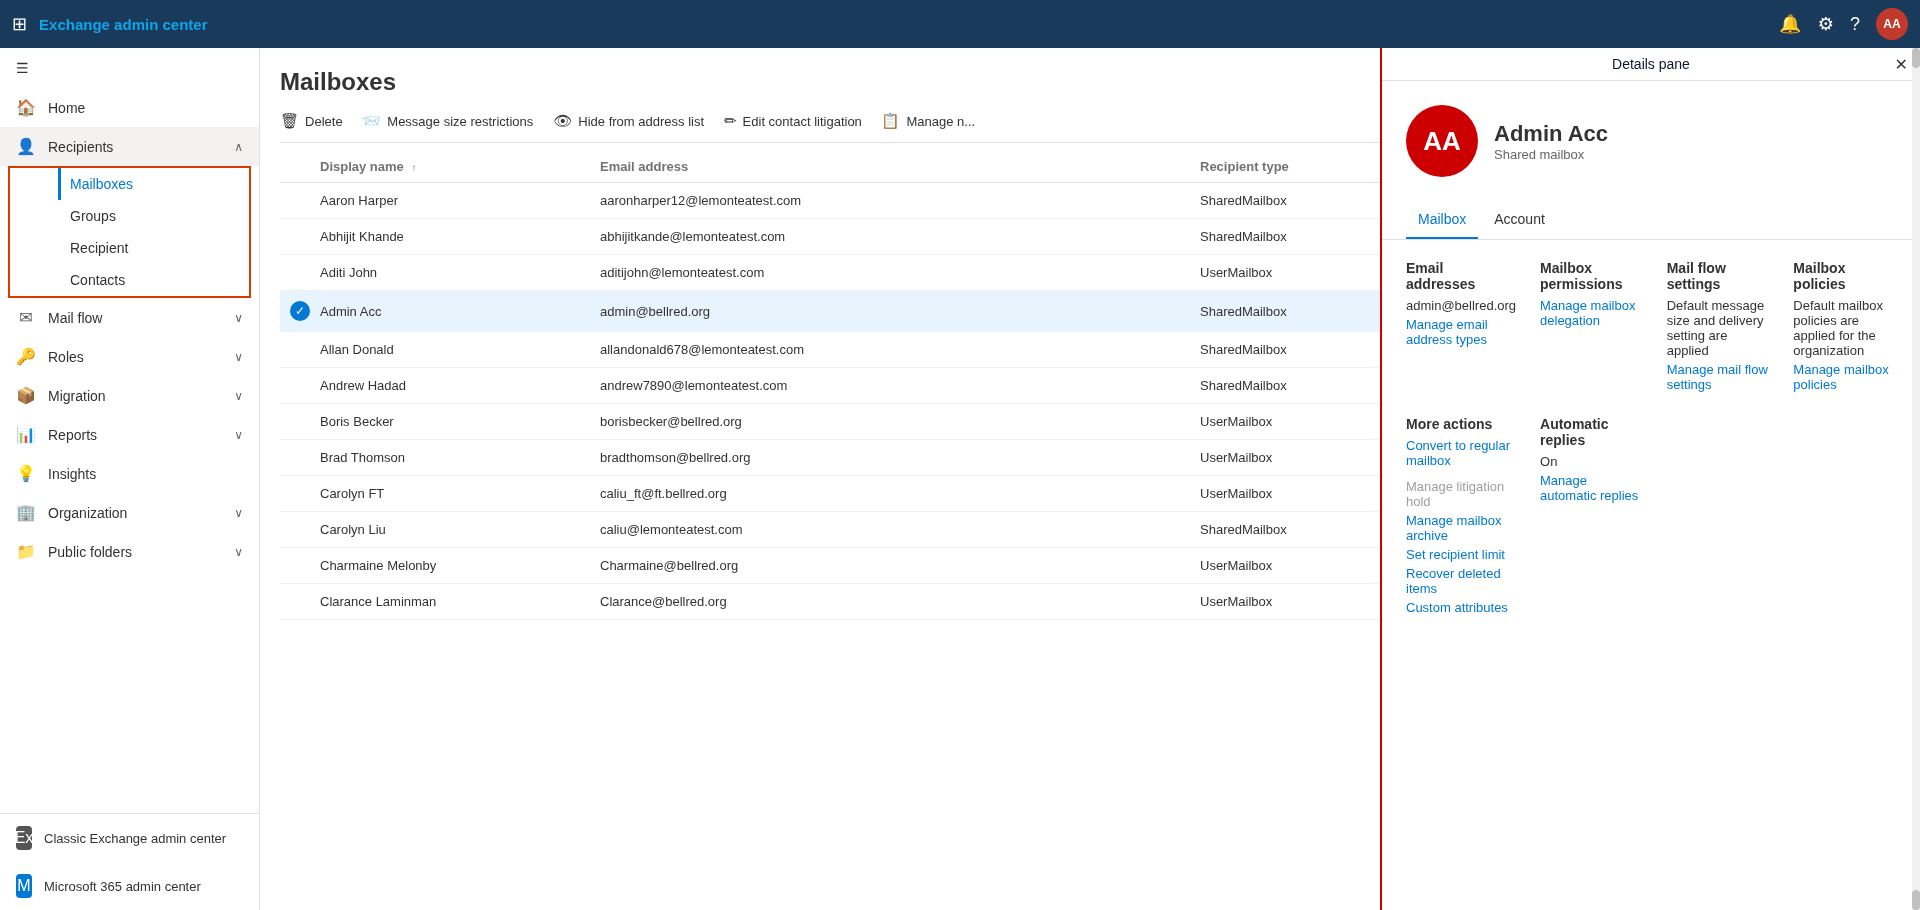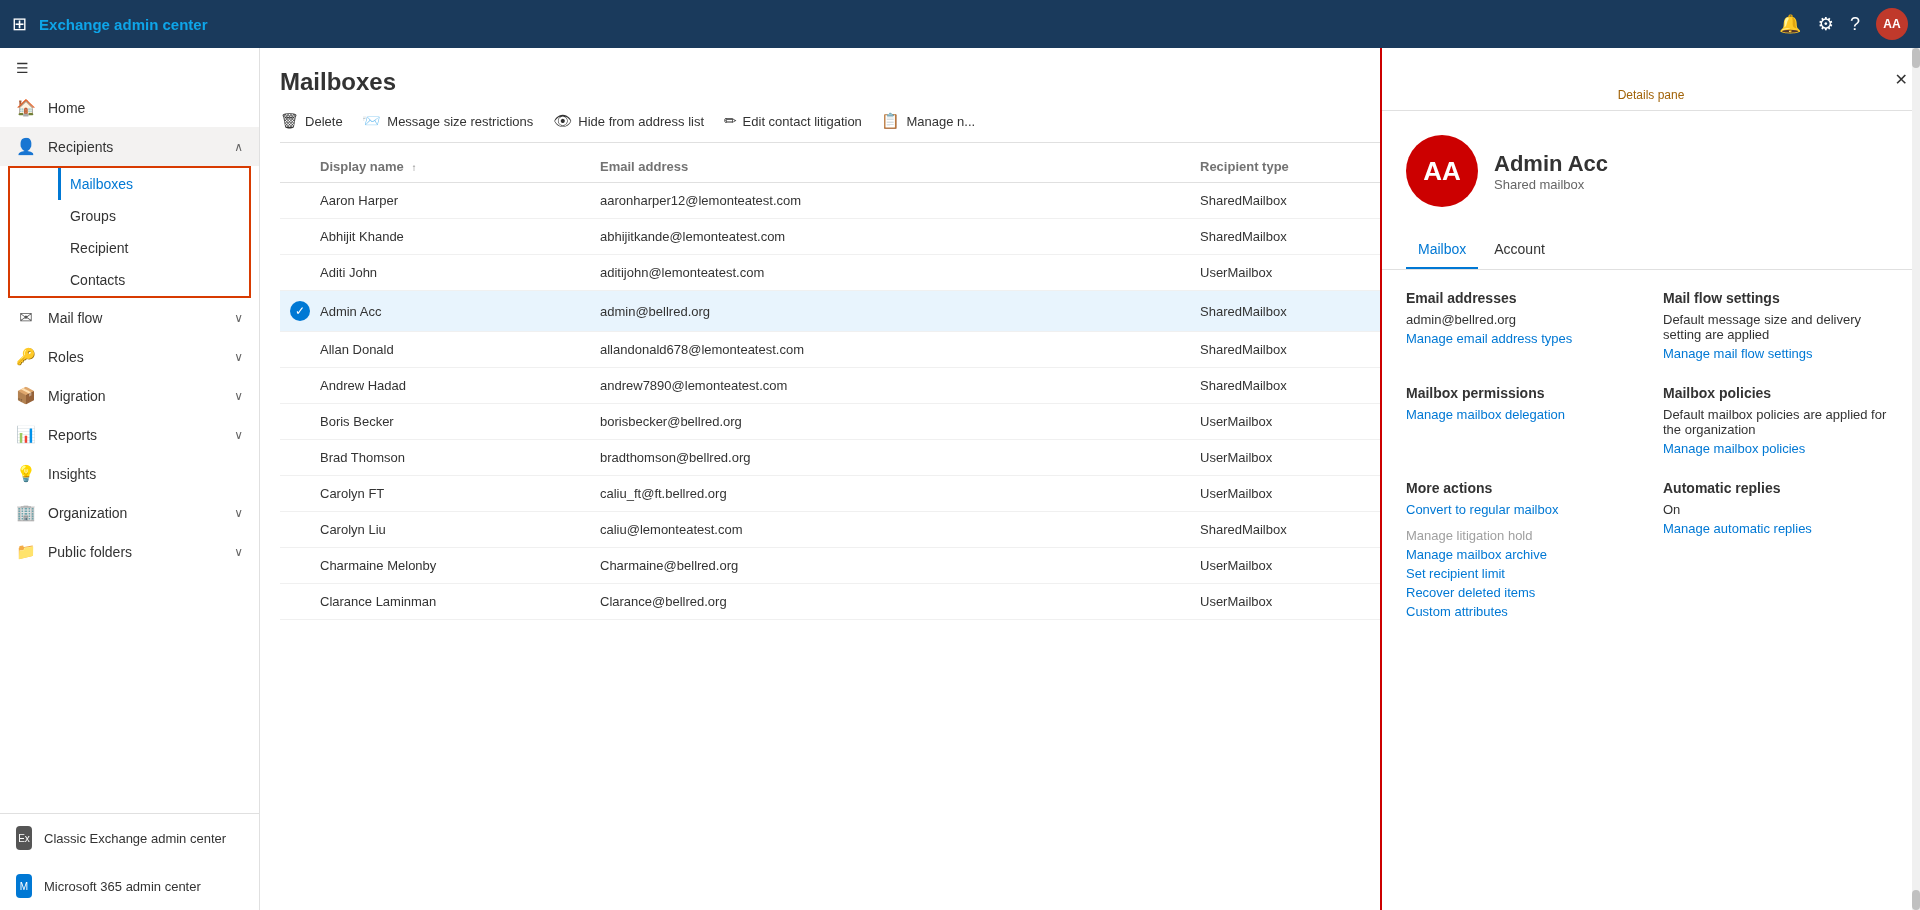--- a/index.html
+++ b/index.html
@@ -57,21 +57,21 @@
     
     .sub-nav { padding-left: 48px; border: 2px solid #d83b01; border-radius: 0; margin: 0 8px; }
     .sub-nav-item {
       padding: 8px 12px; cursor: pointer; font-size: 14px; color: #333;
       display: flex; align-items: center; gap: 6px;
     }
     .sub-nav-item.active { color: #0078d4; border-left: 3px solid #0078d4; padding-left: 9px; }
 
     .sidebar-bottom { margin-top: auto; border-top: 1px solid #e0e0e0; }
     .sidebar-bottom-item { display: flex; align-items: center; gap: 12px; padding: 12px 16px; cursor: pointer; font-size: 13px; color: #333; }
-    .sidebar-bottom-item .icon { width: 16px; height: 24px; background: #555; border-radius: 4px; display: flex; align-items: center; justify-content: center; color: white; font-size: 10px; }
+    .sidebar-bottom-item .icon { width: 16px; height: 24px; background: #555; border-radius: 4px; display: flex; align-items: center; justify-content: center; color: white; font-size: 16px; }
 
     
     .main-content { flex: 1; display: flex; flex-direction: column; overflow: hidden; background: #fff; }
     .main-inner { flex: 1; display: flex; overflow: hidden; }
 
     
     .mailbox-section { flex: 1; overflow: hidden; display: flex; flex-direction: column; padding: 20px 0 0 20px; }
     .mailbox-title { font-size: 24px; font-weight: 600; margin-bottom: 16px; }
     .toolbar { display: flex; align-items: center; gap: 20px; padding-bottom: 12px; border-bottom: 1px solid #e0e0e0; flex-wrap: wrap; }
     .toolbar-btn { display: flex; align-items: center; gap: 6px; cursor: pointer; color: #333; font-size: 13px; }
@@ -91,33 +91,33 @@
       width: 540px;
       border-left: 2px solid #c00;
       background: #fff;
       display: flex;
       flex-direction: column;
       overflow: hidden;
       flex-shrink: 0;
       position: relative;
     }
     .details-header { display: flex; align-items: center; justify-content: center; padding: 8px 16px; border-bottom: 1px solid #e0e0e0; position: relative; }
-    .details-header-title { font-size: 12px; color: #a16207; margin-top: 32px; }
+    .details-header-title { font-size: 14px; color: #0f172a; }
     .details-close { position: absolute; right: 12px; top: 50%; transform: translateY(-50%); cursor: pointer; font-size: 16px; color: #333; }
     .details-scroll { overflow-y: auto; flex: 1; }
     .details-top { padding: 24px; display: flex; align-items: center; gap: 16px; }
     .details-avatar { width: 72px; height: 72px; border-radius: 50%; background: #c00; display: flex; align-items: center; justify-content: center; color: white; font-size: 26px; font-weight: 600; flex-shrink: 0; }
     .details-name { font-size: 22px; font-weight: 600; }
     .details-type { font-size: 13px; color: #666; }
 
     .details-tabs { display: flex; padding: 0 24px; border-bottom: 1px solid #e0e0e0; }
     .details-tab { padding: 10px 12px; cursor: pointer; font-size: 14px; color: #333; margin-right: 4px; }
     .details-tab.active { color: #0078d4; border-bottom: 2px solid #0078d4; font-weight: 500; }
 
-    .details-body { padding: 20px 24px; display: grid; grid-template-columns: 1fr 1fr; gap: 24px; }
+    .details-body { padding: 20px 24px; display: grid; grid-template-columns: 1fr 1fr 1fr 1fr; gap: 24px; }
     .detail-section { }
     .detail-section-title { font-weight: 600; font-size: 14px; margin-bottom: 6px; }
     .detail-section-text { font-size: 13px; color: #333; margin-bottom: 4px; }
     .detail-link { font-size: 13px; color: #0078d4; cursor: pointer; text-decoration: none; display: block; margin-top: 4px; }
     .detail-link.disabled { color: #a0a0a0; cursor: default; margin-top: 11px; }
 
     
     ::-webkit-scrollbar { width: 8px; }
     ::-webkit-scrollbar-track { background: #f1f1f1; }
     ::-webkit-scrollbar-thumb { background: #c0c0c0; border-radius: 4px; }
@@ -399,28 +399,28 @@
 
           <div class="details-body">
 
             <div class="detail-section">
               <div class="detail-section-title">Email addresses</div>
               <div class="detail-section-text">admin@bellred.org</div>
               <a class="detail-link">Manage email address types</a>
             </div>
 
             <div class="detail-section">
+              <div class="detail-section-title">Mailbox permissions</div>
+              <a class="detail-link">Manage mailbox delegation</a>
+            </div>
+
+            <div class="detail-section">
               <div class="detail-section-title">Mail flow settings</div>
               <div class="detail-section-text">Default message size and delivery setting are applied</div>
               <a class="detail-link">Manage mail flow settings</a>
-            </div>
-
-            <div class="detail-section">
-              <div class="detail-section-title">Mailbox permissions</div>
-              <a class="detail-link">Manage mailbox delegation</a>
             </div>
 
             <div class="detail-section">
               <div class="detail-section-title">Mailbox policies</div>
               <div class="detail-section-text">Default mailbox policies are applied for the organization</div>
               <a class="detail-link">Manage mailbox policies</a>
             </div>
 
             <div class="detail-section">
               <div class="detail-section-title">More actions</div>

